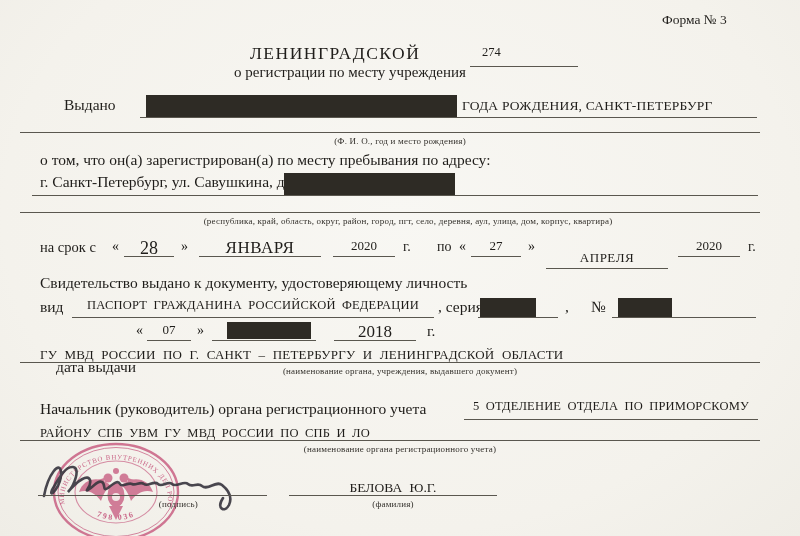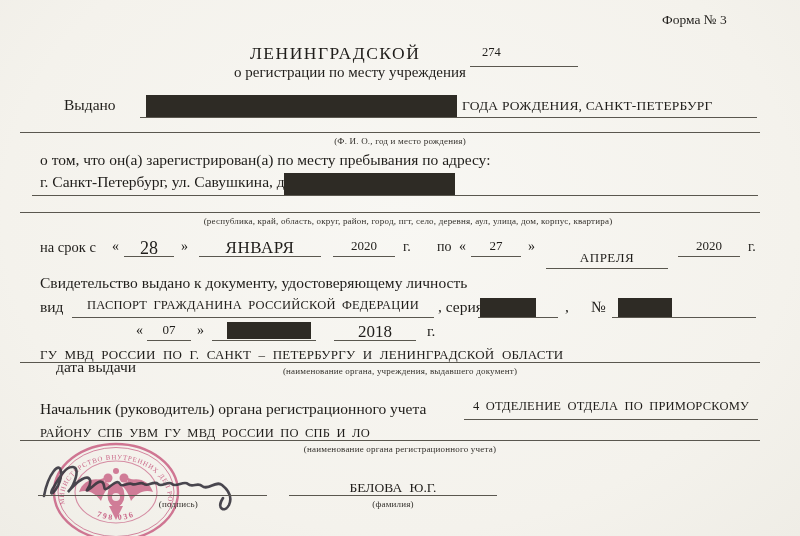--- a/index.html
+++ b/index.html
@@ -79,21 +79,21 @@
   <div class="abs blank" style="left:212px;top:322px;width:104px;height:18px;"></div>
   <div class="abs redact" style="left:227px;top:322px;width:84px;height:17px;"></div>
   <div class="abs blank" style="left:334px;top:322px;width:82px;height:18px;font-size:17px;">2018</div>
   <div class="abs body-txt" style="left:427px;top:322px;">г.</div>
 
   <div class="abs caps" style="left:40px;top:347px;font-size:13px;word-spacing:4px;">ГУ МВД РОССИИ ПО Г. САНКТ – ПЕТЕРБУРГУ И ЛЕНИНГРАДСКОЙ ОБЛАСТИ</div>
   <div class="abs rule" style="left:20px;top:362px;width:740px;"></div>
   <div class="abs cap center" style="left:0px;top:366px;width:800px;">(наименование органа, учреждения, выдавшего документ)</div>
 
   <div class="abs body-txt" style="left:40px;top:400px;">Начальник (руководитель) органа регистрационного учета</div>
-  <div class="abs blank caps" style="left:464px;top:399px;width:294px;height:20px;">4 ОТДЕЛЕНИЕ ОТДЕЛА ПО ПРИМОРСКОМУ</div>
+  <div class="abs blank caps" style="left:464px;top:399px;width:294px;height:20px;">5 ОТДЕЛЕНИЕ ОТДЕЛА ПО ПРИМОРСКОМУ</div>
   <div class="abs caps" style="left:40px;top:426px;">РАЙОНУ СПБ УВМ ГУ МВД РОССИИ ПО СПБ И ЛО</div>
   <div class="abs rule" style="left:20px;top:440px;width:740px;"></div>
   <div class="abs cap center" style="left:0px;top:444px;width:800px;">(наименование органа регистрационного учета)</div>
 
   <svg class="abs" style="left:50px;top:440px;" width="134" height="100" viewBox="0 0 134 100">
     <g fill="none" stroke="#c5567c">
       <ellipse cx="66" cy="52" rx="62" ry="48" stroke-width="2.4" opacity="0.8"></ellipse>
       <ellipse cx="66" cy="52" rx="58" ry="44.5" stroke-width="1" opacity="0.7"></ellipse>
       <ellipse cx="66" cy="52" rx="41" ry="31" stroke-width="1.1" opacity="0.65"></ellipse>
     </g>

